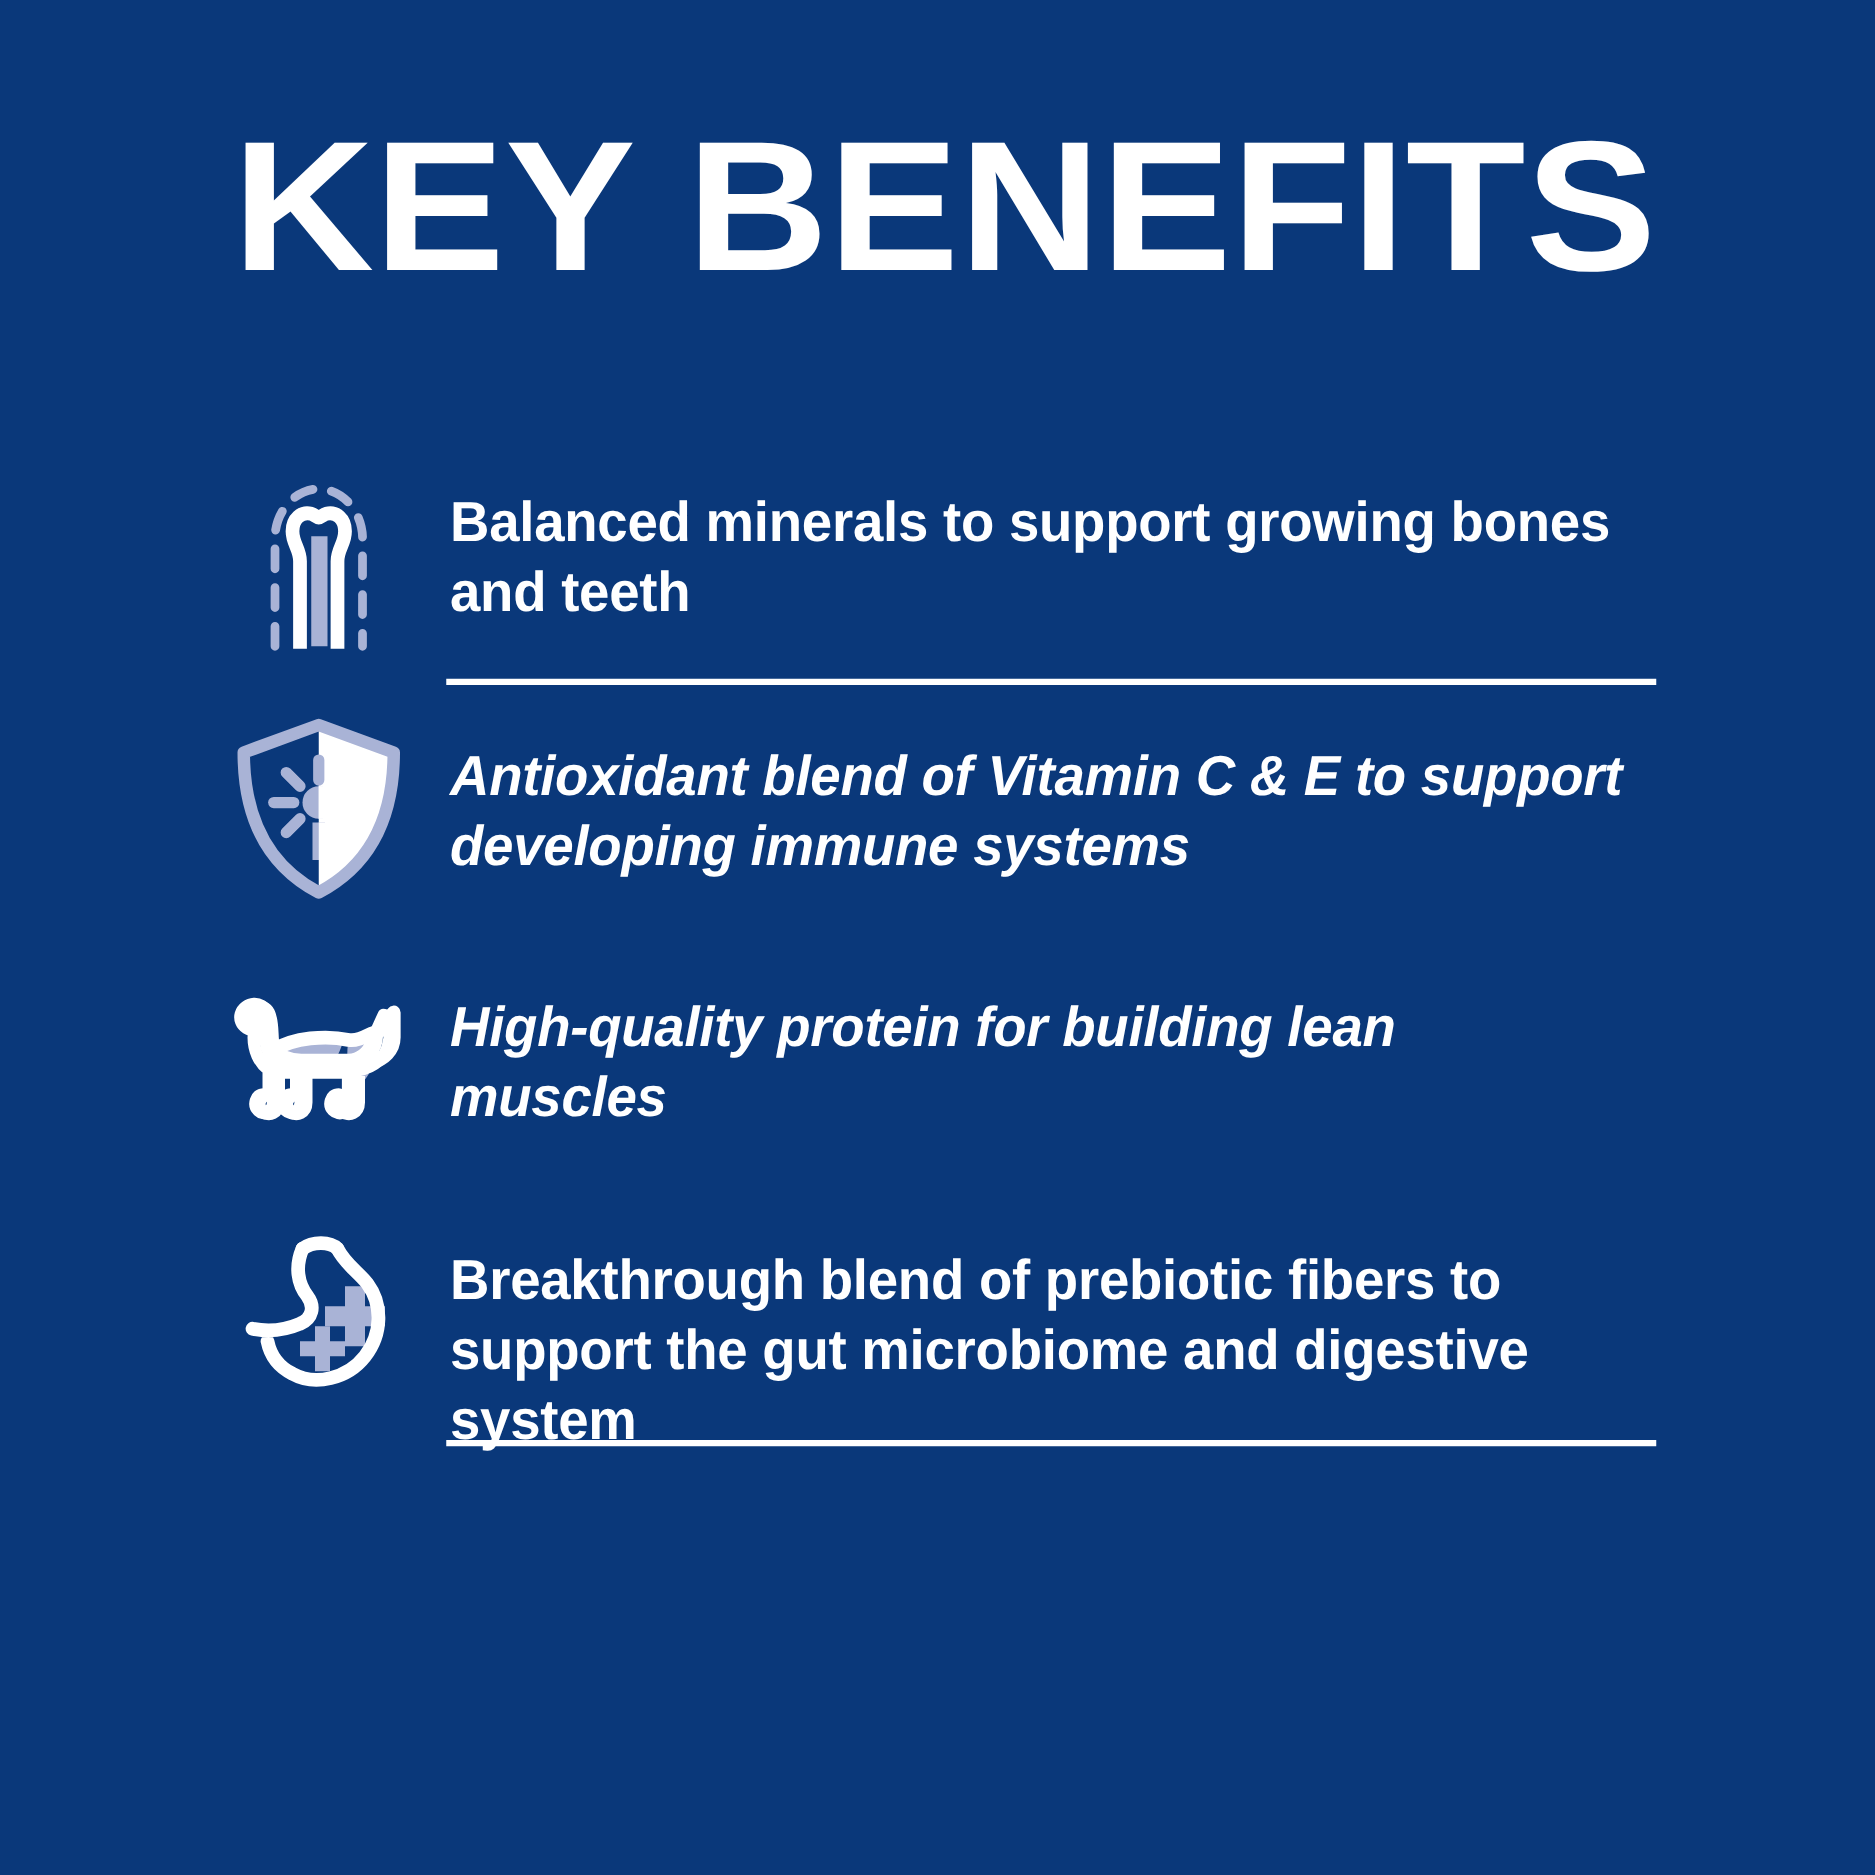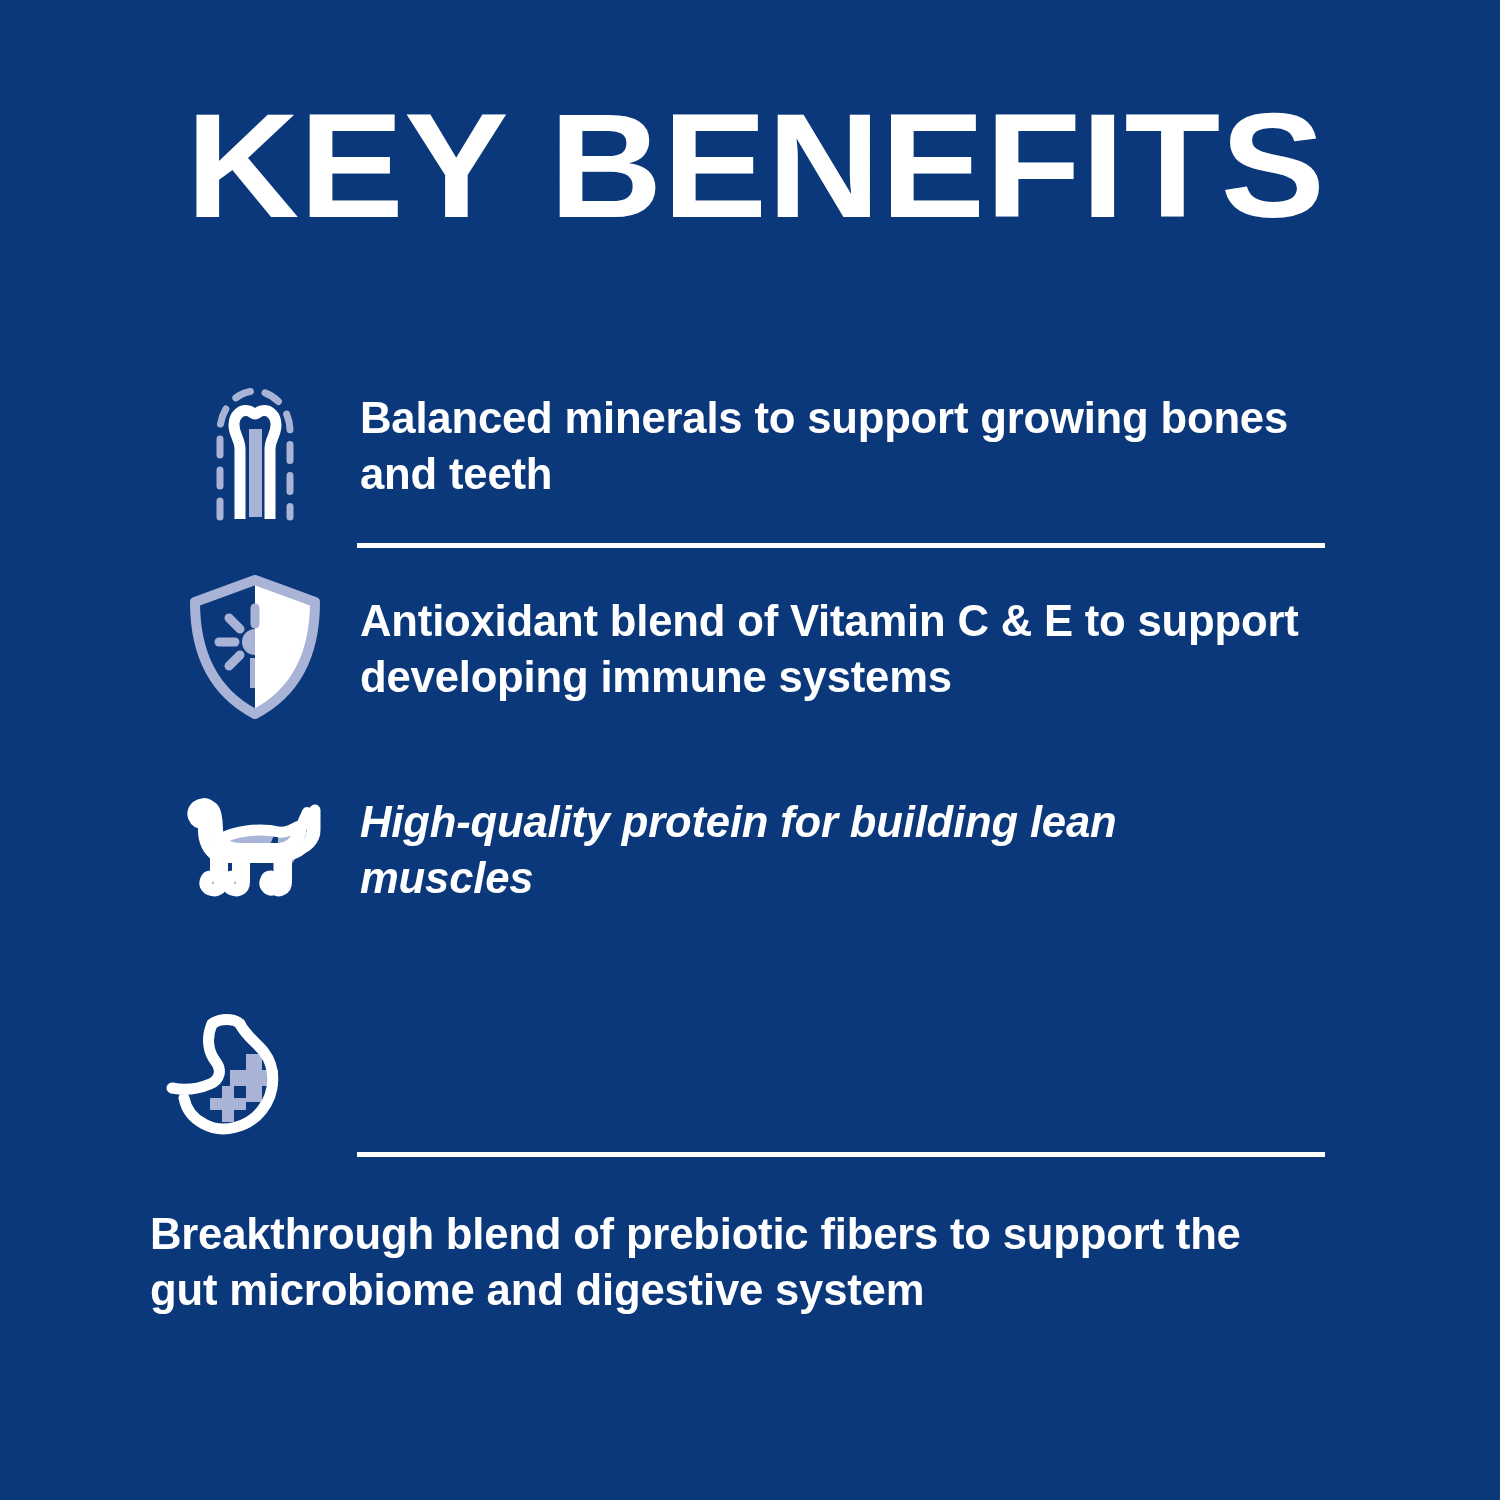--- a/index.html
+++ b/index.html
@@ -81,23 +81,23 @@
     letter-spacing: -0.2px;
     padding-right: 170px;
     transform: scaleX(0.97);
     transform-origin: left top;
     box-sizing: border-box;
   }
 
   
   .row-0 { height: 203px; }
   .row-1 { height: 203px; }
-  .row-2 { height: 203px; }
+  .row-2 { height: 203px; font-style: italic; }
   .row-3 { height: 202px; font-style: italic; }
-  .row-4 { height: 210px; flex-direction: column; }
+  .row-4 { height: 210px; }
 
   .row-0 .icon-cell { height: 160px; padding-top: 8px; }
   .row-1 .icon-cell { height: 160px; padding-top: 8px; }
   .row-2 .icon-cell { height: 160px; padding-top: 8px; }
   .row-3 .icon-cell { height: 150px; padding-top: 8px; }
   .row-4 .icon-cell { height: 160px; padding-top: 14px; }
 
   .row-0 .text-cell { padding-top: 30px; }
   .row-1 .text-cell { padding-top: 30px; }
   .row-2 .text-cell { padding-top: 30px; }

